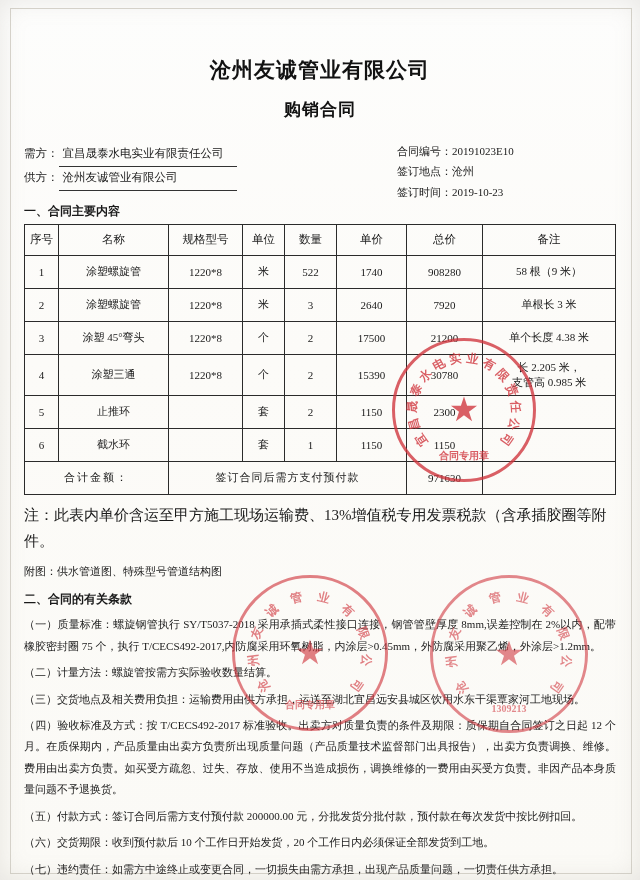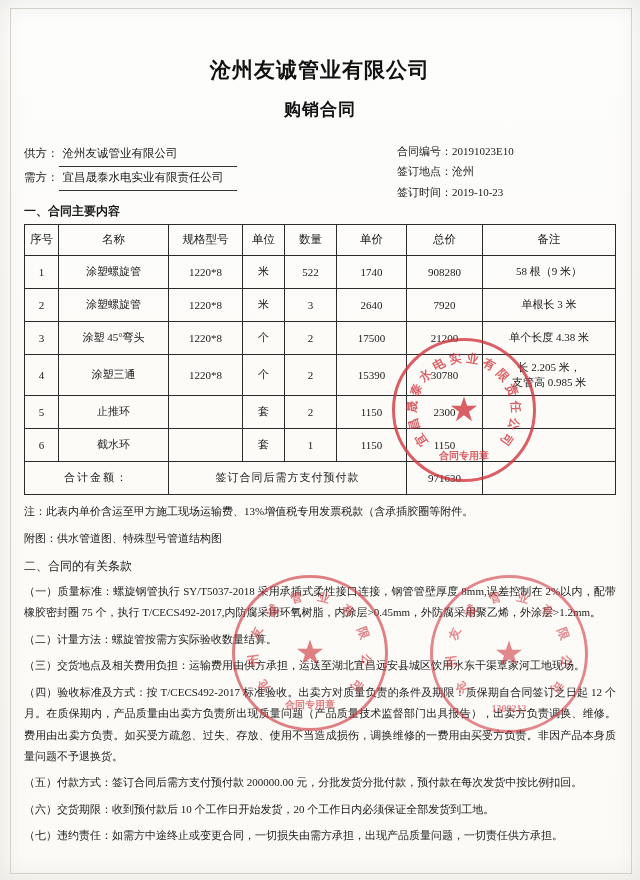--- a/index.html
+++ b/index.html
@@ -116,31 +116,31 @@
   .col-price { width: 70px; }
   .col-total { width: 76px; }
   .col-note { width: auto; }
   .total-label {
     letter-spacing: 2px;
   }
   .amount-words {
     letter-spacing: 1px;
   }
   .after-table {
-    font-size: 11px;
+    font-size: 15px;
     line-height: 1.75;
     margin-top: 7px;
   }
   .attach {
     font-size: 11px;
     margin-top: 10px;
   }
   .section2 {
     font-size: 12px;
-    font-weight: normal;
+    font-weight: bold;
     margin-top: 12px;
   }
   .clauses {
     margin-top: 6px;
     font-size: 11px;
     line-height: 1.95;
   }
   .clause {
     margin-bottom: 5px;
     text-align: justify;
@@ -217,24 +217,24 @@
   <div class="paper-tint"></div>
   <div class="border-frame"></div>
 
   <div class="content">
 
     <div class="title-main">沧州友诚管业有限公司</div>
     <div class="title-sub">购销合同</div>
 
     <div class="parties">
       <div class="party-line">
+        <span>需方：</span><span class="party-underline">宜昌晟泰水电实业有限责任公司</span>
+      </div>
+      <div class="party-line">
         <span>供方：</span><span class="party-underline">沧州友诚管业有限公司</span>
-      </div>
-      <div class="party-line">
-        <span>需方：</span><span class="party-underline">宜昌晟泰水电实业有限责任公司</span>
       </div>
       <div class="meta">
         <div><span>合同编号：</span><span>20191023E10</span></div>
         <div><span>签订地点：</span><span>沧州</span></div>
         <div><span>签订时间：</span><span>2019-10-23</span></div>
       </div>
     </div>
 
     <div class="section-h">一、合同主要内容</div>
 

